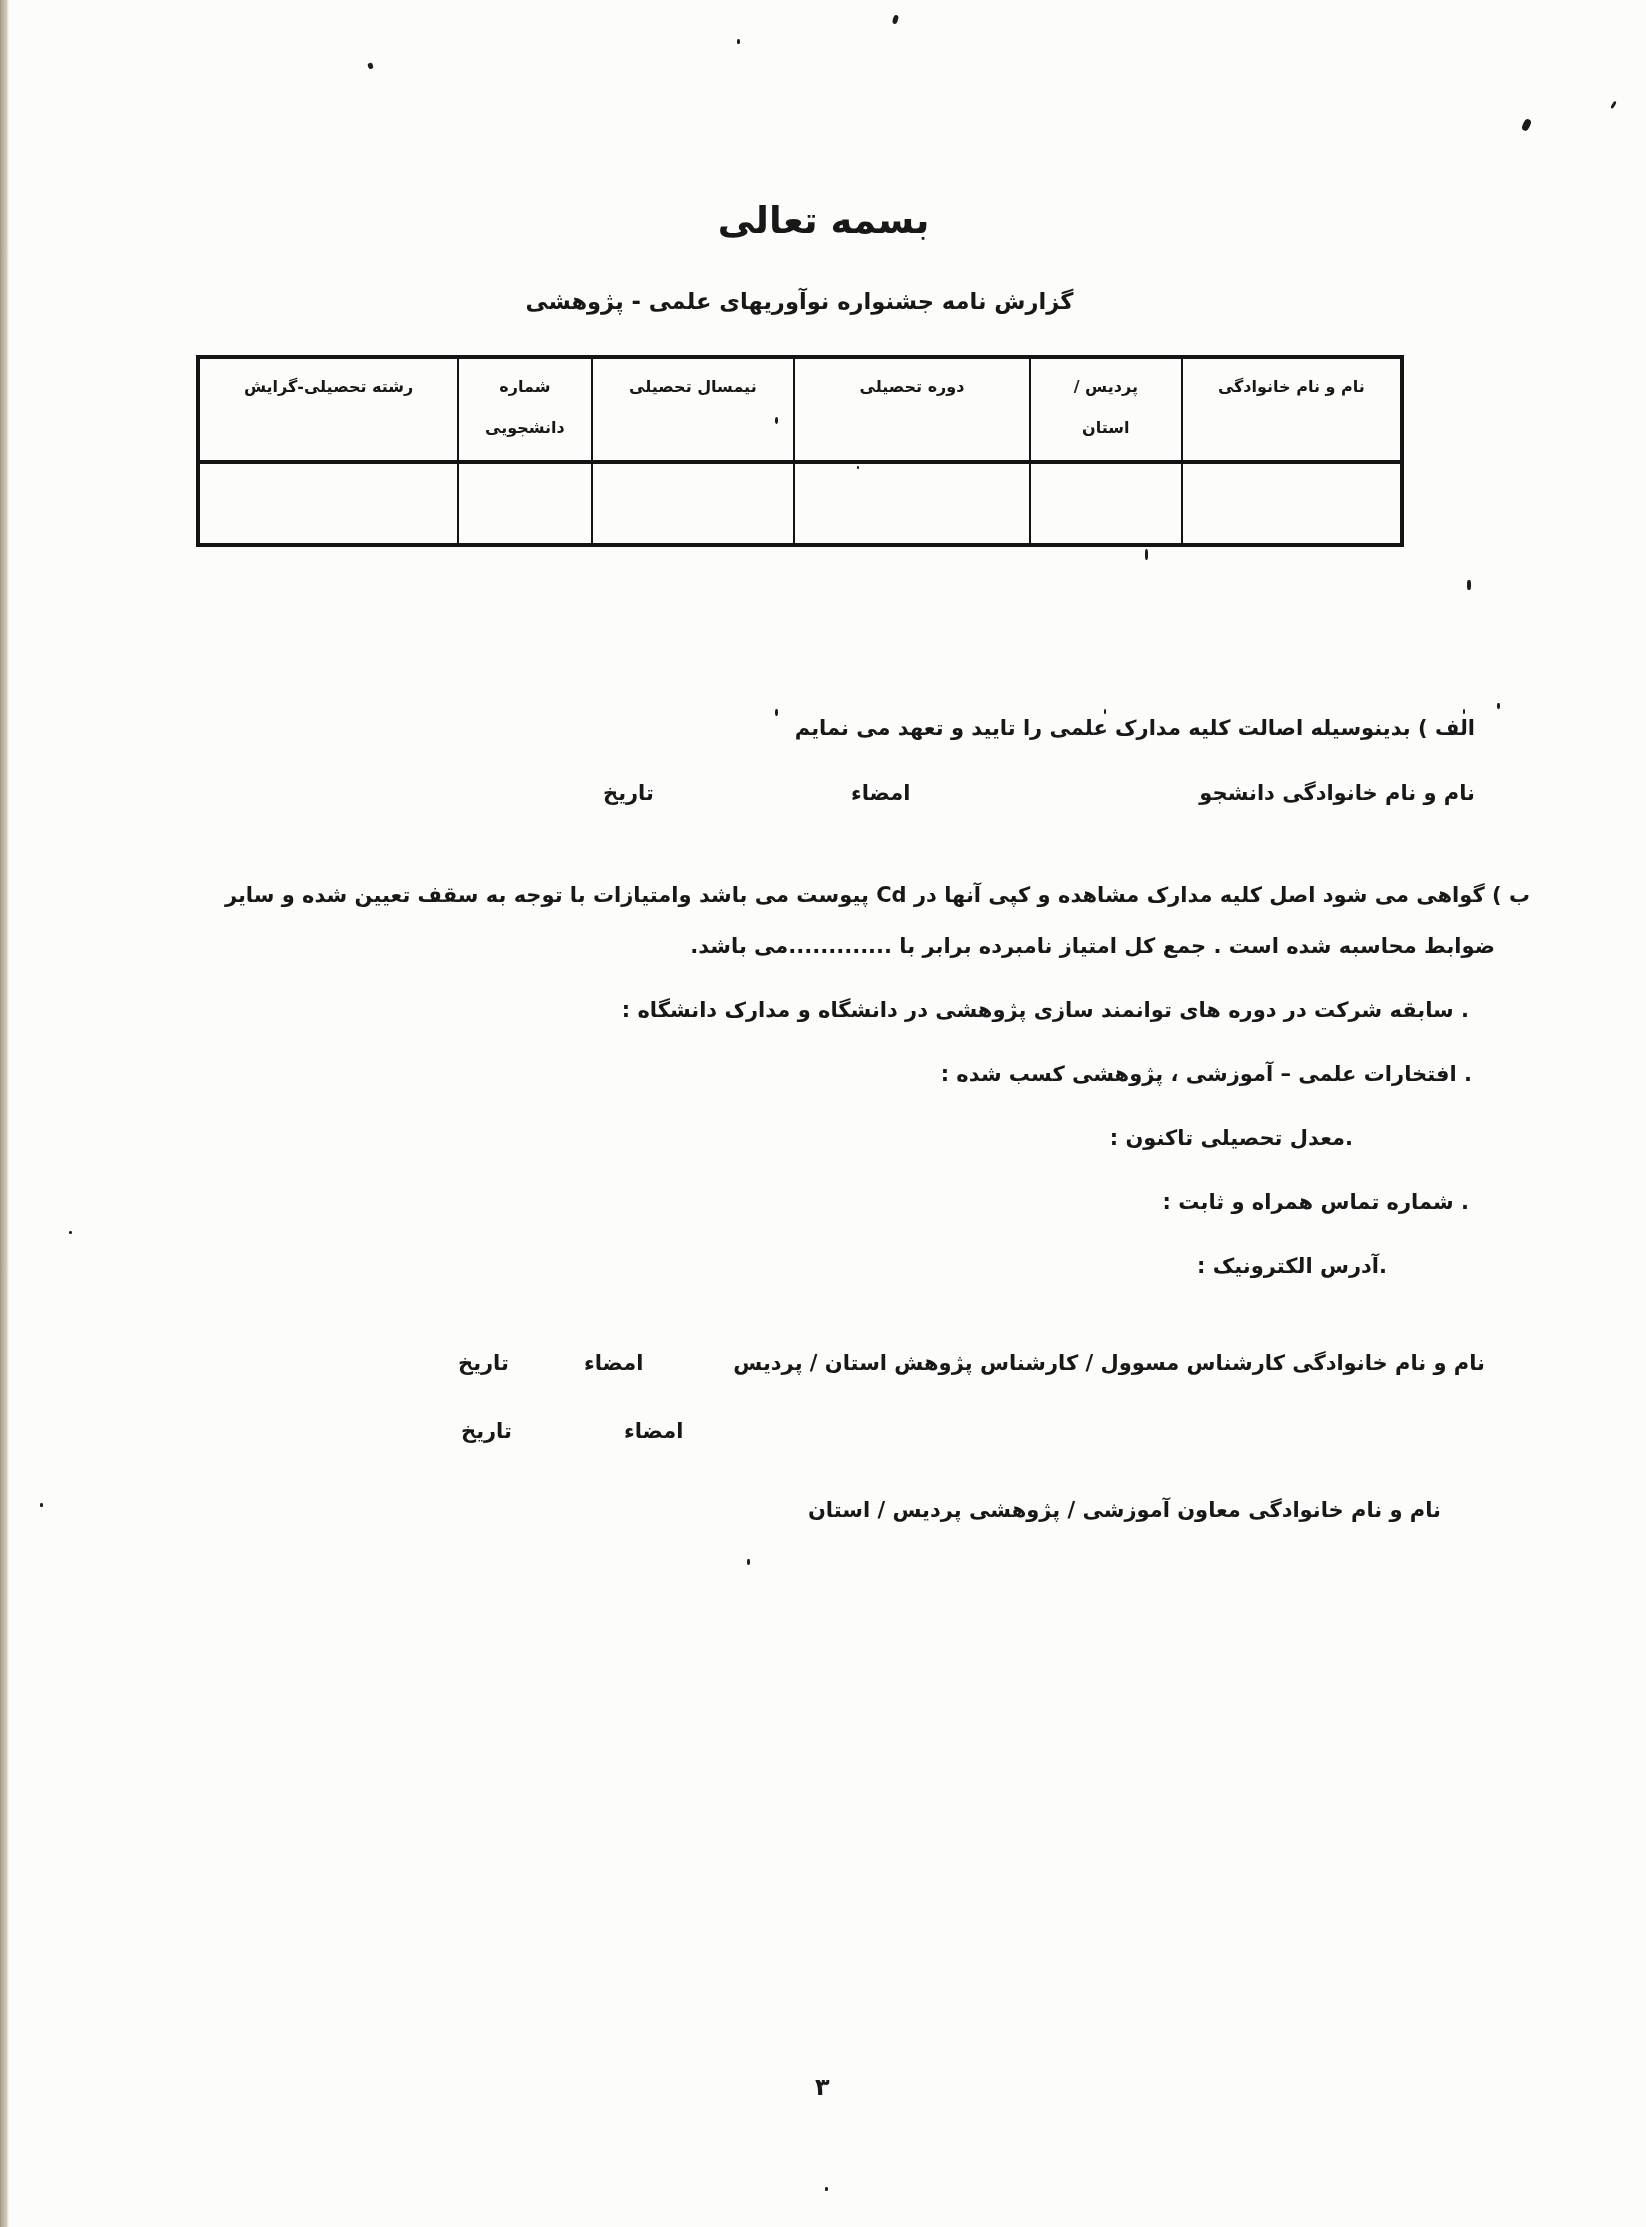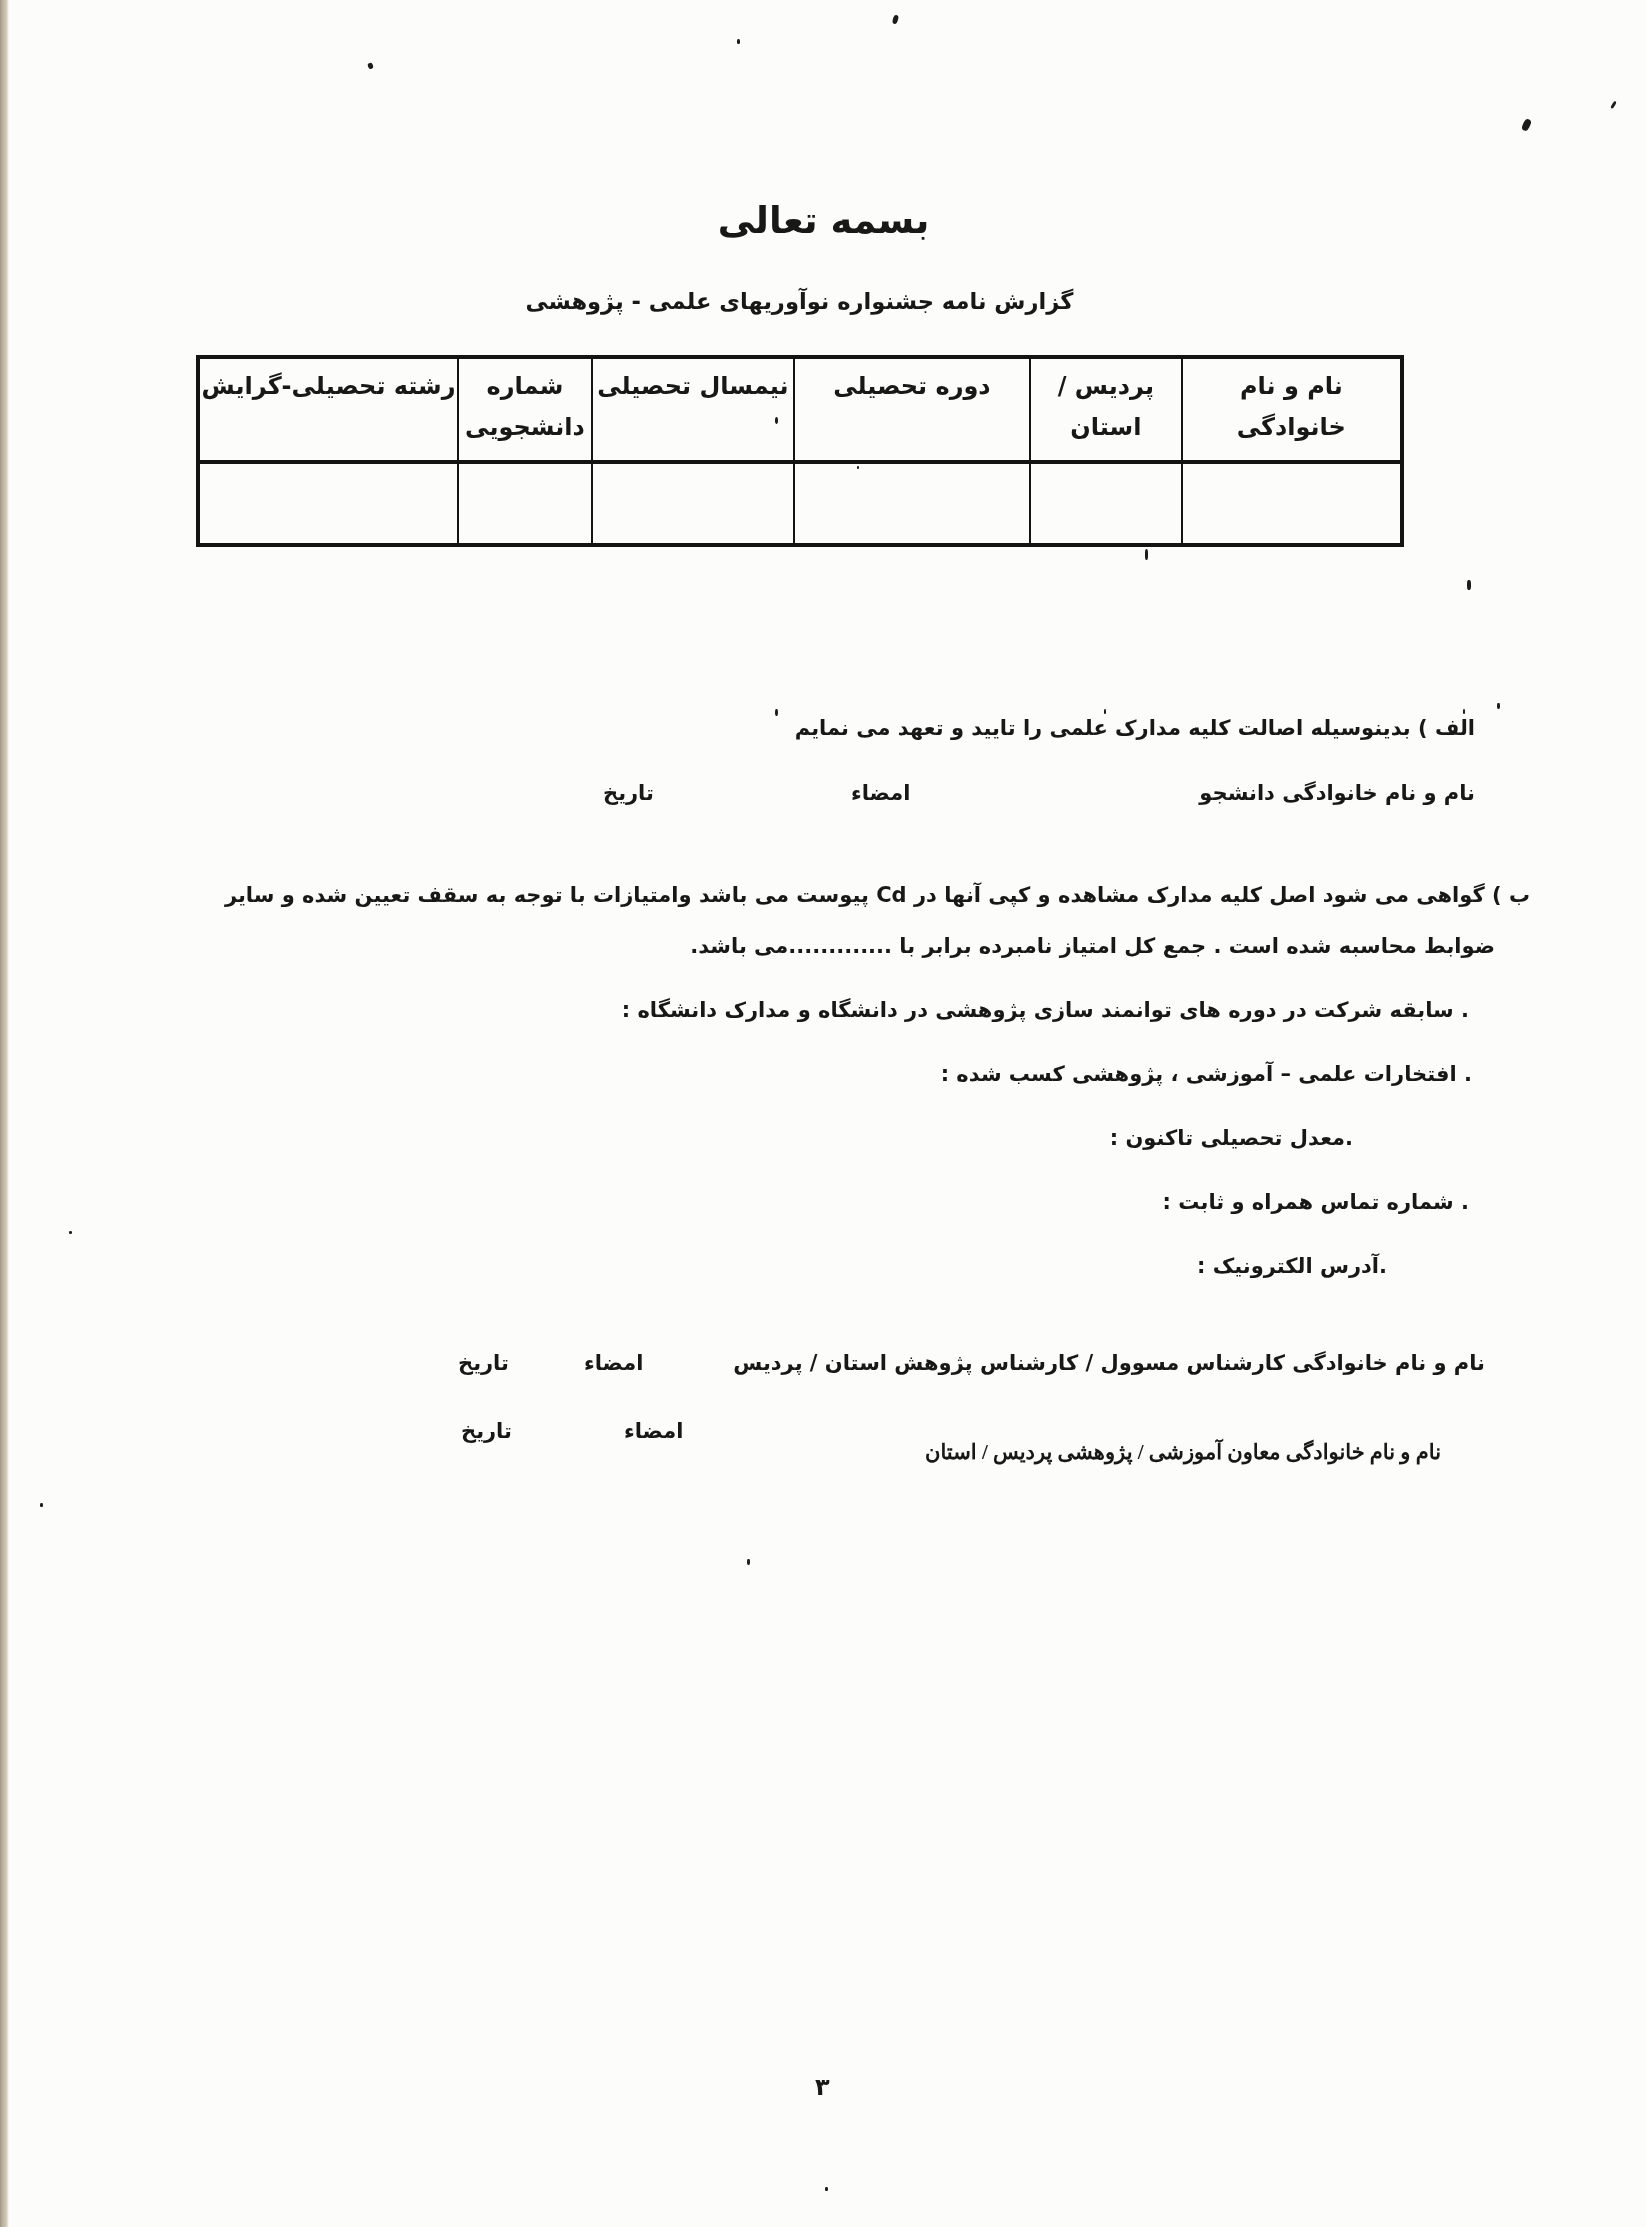--- a/index.html
+++ b/index.html
@@ -28,21 +28,21 @@
     text-align:center; font-size:22.6px;
   }
   table.info {
     position:absolute; left:196px; top:355px; width:1208px;
     border-collapse:collapse; table-layout:fixed;
     border:4px solid #141414;
   }
   table.info th, table.info td { border:2px solid #141414; }
   table.info thead tr { border-bottom:4px solid #141414; }
   table.info th {
-    font-size:24px; font-weight:bold; text-align:center; vertical-align:top;
+    font-size:16px; font-weight:bold; text-align:center; vertical-align:top;
     padding-top:6.7px; line-height:41px; white-space:pre-line; height:93px;
   }
   table.info td { height:77px; }
   .line {
     position:absolute; white-space:nowrap;
     font-size:21px; font-weight:bold; direction:rtl;
   }
   .pagenum {
     position:absolute; top:2073px; left:815px;
     font-size:24px; font-weight:bold;
@@ -103,21 +103,21 @@
   <div class="line fa" style="top:998px; right:178px;">. سابقه شرکت در دوره های توانمند سازی پژوهشی در دانشگاه و مدارک دانشگاه :</div>
   <div class="line fa" style="top:1062px; right:175px;text-align:right;">. افتخارات علمی – آموزشی ، پژوهشی کسب شده :</div>
   <div class="line fa" style="top:1126px; right:294px;">.معدل تحصیلی تاکنون :</div>
   <div class="line fa" style="top:1190px; right:178px;">. شماره تماس همراه و ثابت :</div>
   <div class="line fa" style="top:1254px; right:260px;">.آدرس الکترونیک :</div>
 
   <div class="line fa" style="top:1351px; right:162px;">نام و نام خانوادگی کارشناس مسوول / کارشناس پژوهش استان / پردیس</div>
   <div class="line fa" style="top:1351px; left:584px;">امضاء</div>
   <div class="line fa" style="top:1351px; left:458px;">تاریخ</div>
 
-  <div class="line fa" style="top:1440px; right:206px;font-family:Liberation Serif, serif;">نام و نام خانوادگی معاون آموزشی / پژوهشی پردیس / استان</div>
+  <div class="line fa" style="top:1498px; right:206px;">نام و نام خانوادگی معاون آموزشی / پژوهشی پردیس / استان</div>
   <div class="line fa" style="top:1419px; left:624px;">امضاء</div>
   <div class="line fa" style="top:1419px; left:461px;">تاریخ</div>
 
   <div class="pagenum fa">۳</div>
 
   <div class="speck" style="left:368px;top:63px;width:4.7px;height:6px;transform:rotate(-20deg);"></div>
   <div class="speck" style="left:893px;top:14.7px;width:5.3px;height:8.7px;transform:rotate(15deg);"></div>
   <div class="speck" style="left:737px;top:39px;width:3.3px;height:4.7px;"></div>
   <div class="speck" style="left:1523px;top:119px;width:7.3px;height:12px;transform:rotate(25deg);"></div>
   <div class="speck" style="left:1612px;top:101px;width:3.3px;height:8px;transform:rotate(30deg);"></div>

